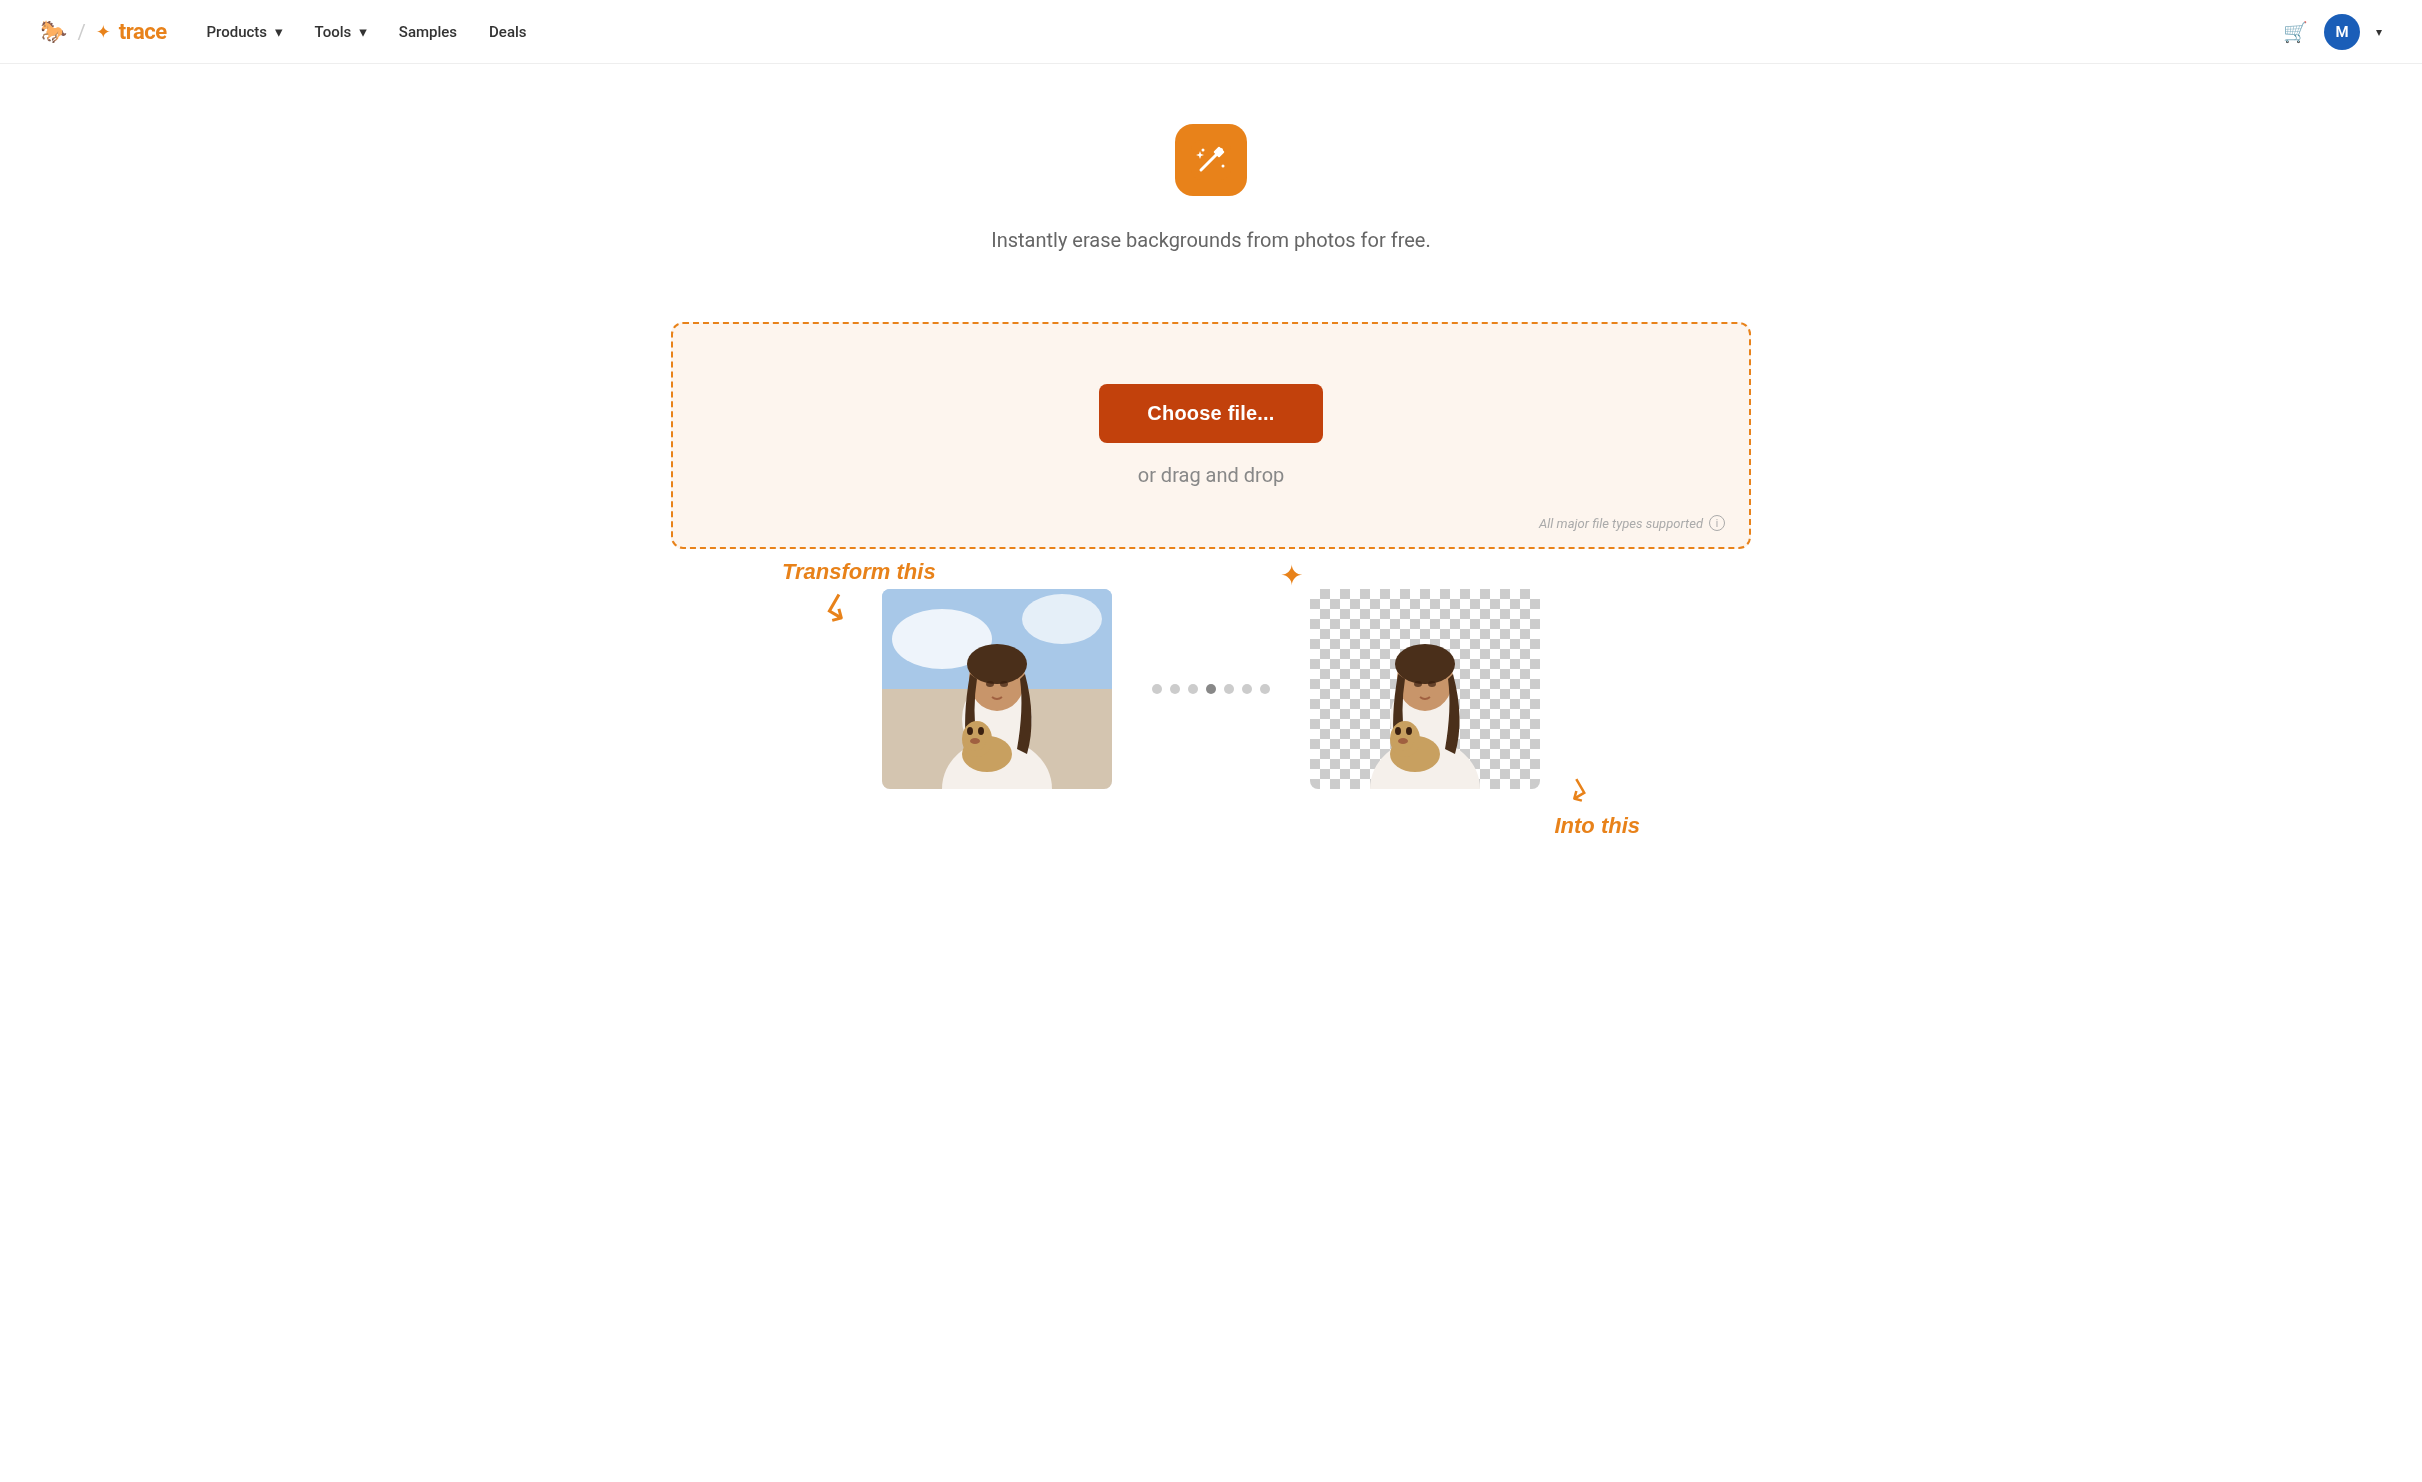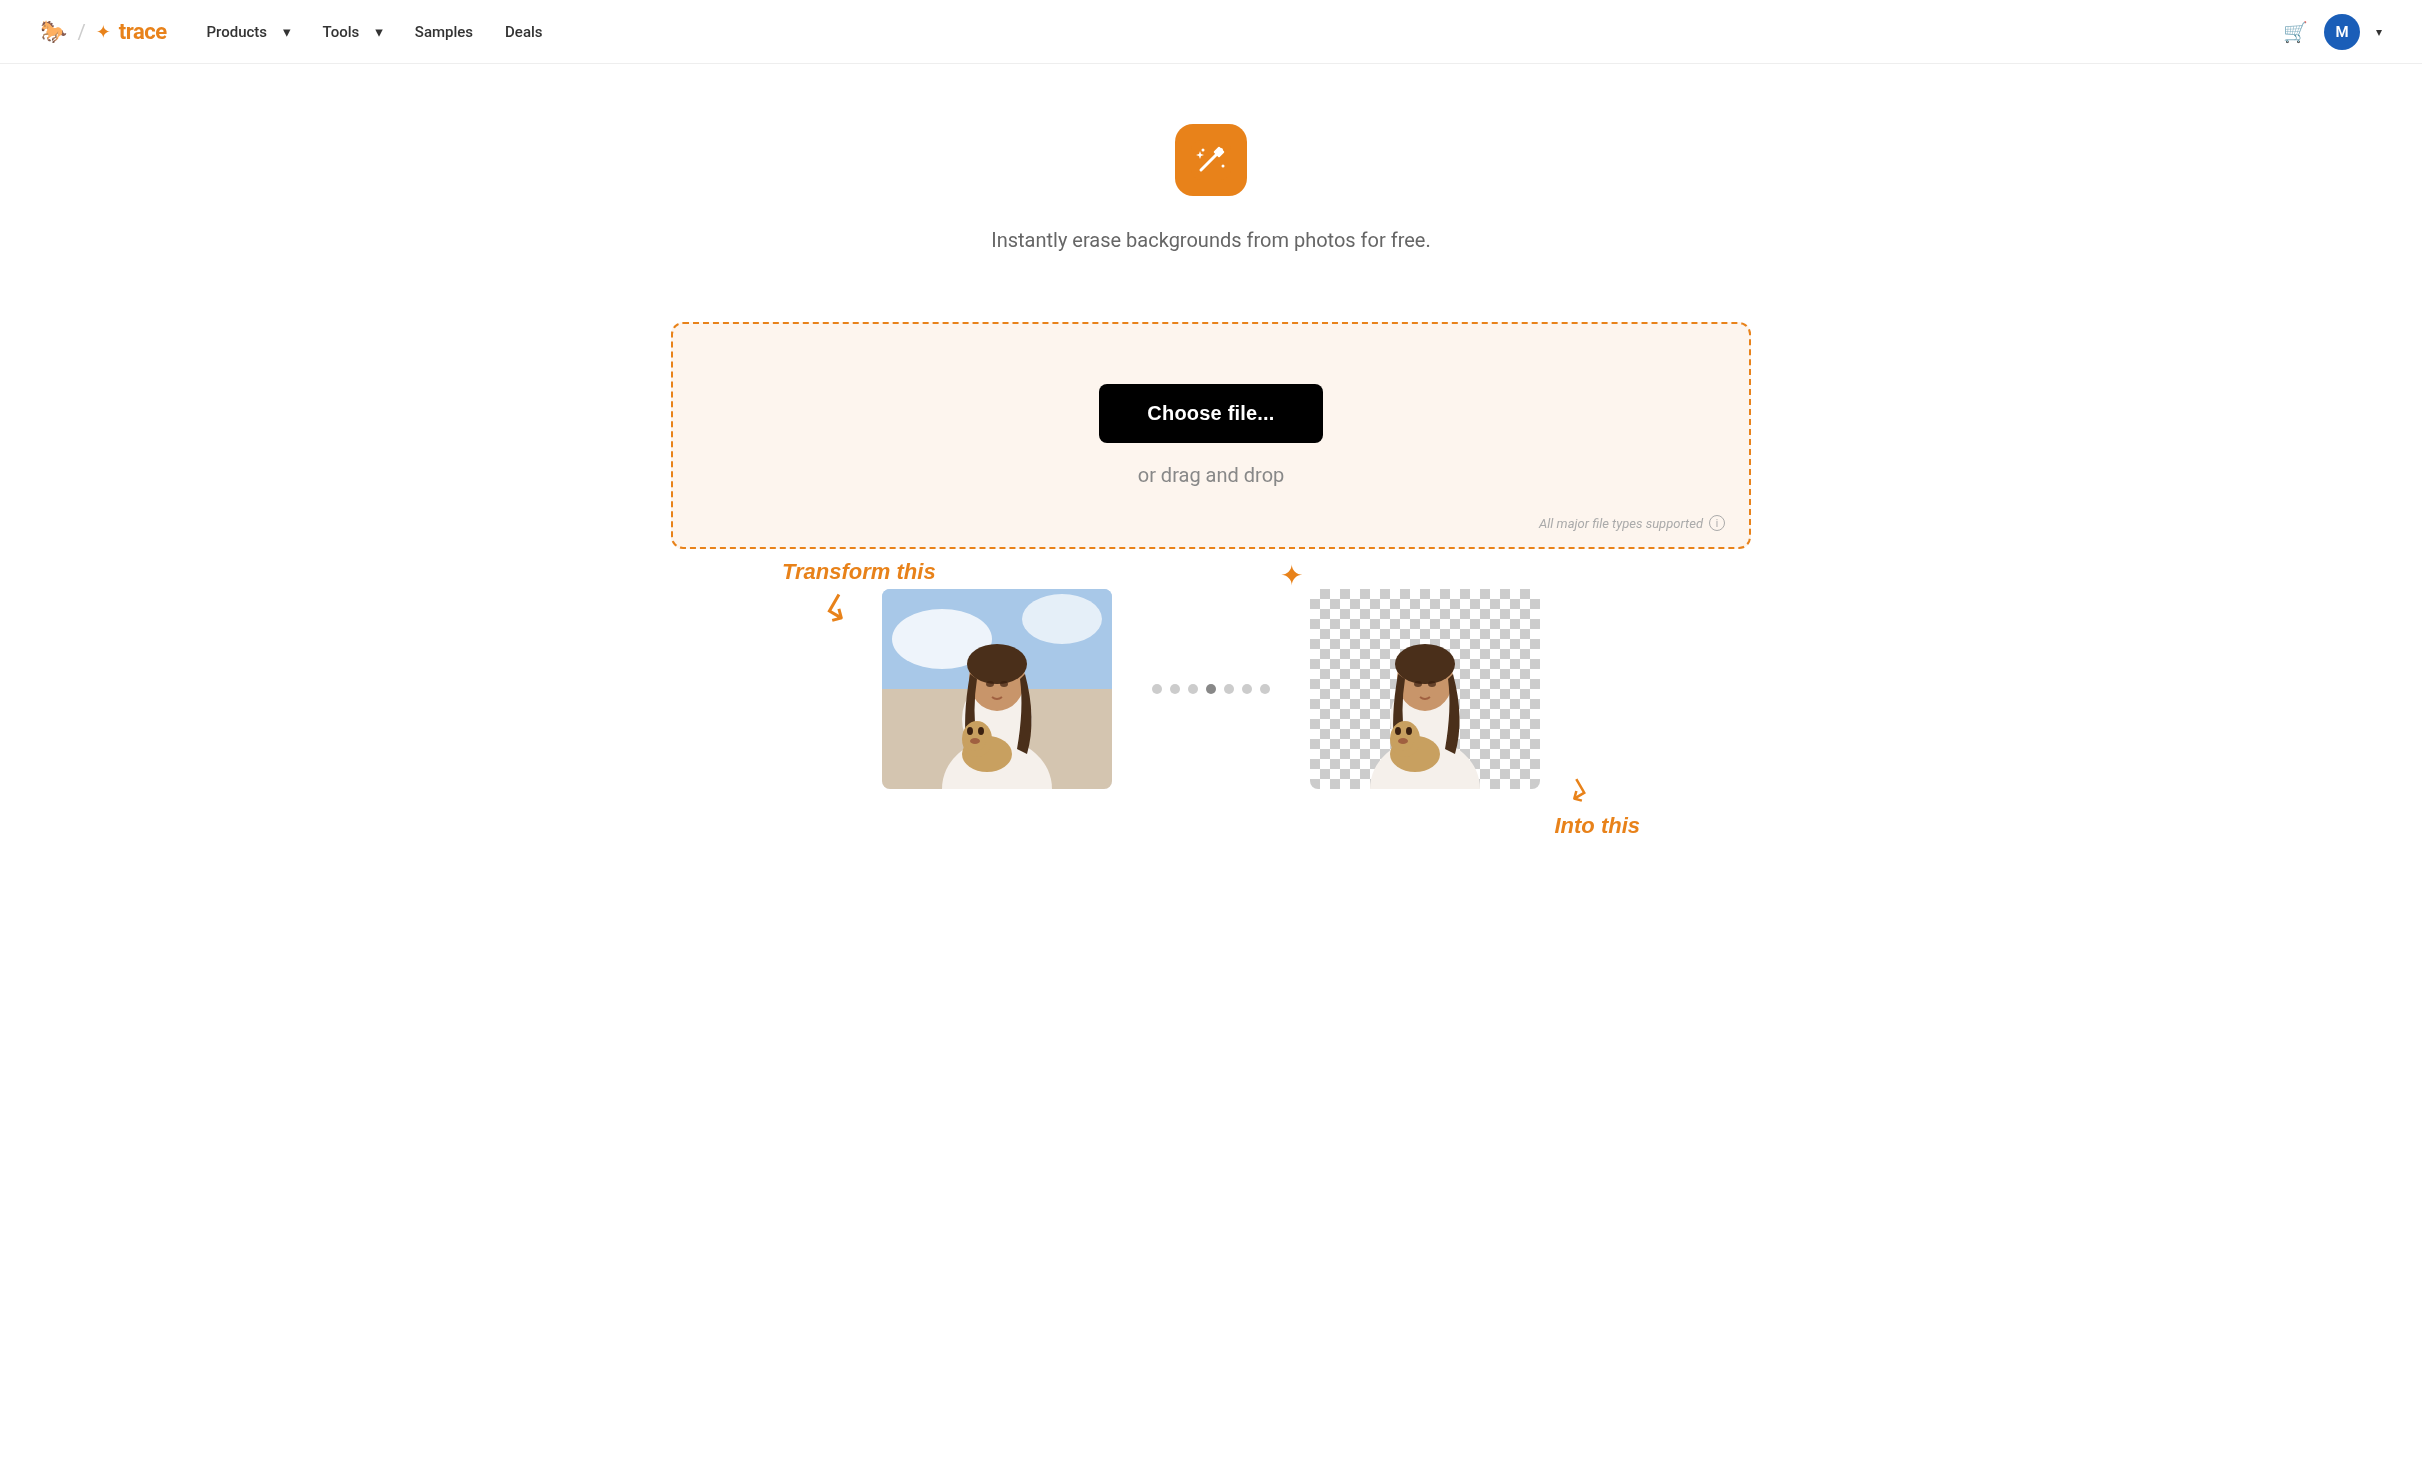--- a/index.html
+++ b/index.html
@@ -50,21 +50,21 @@
       list-style: none;
       flex: 1;
     }
     .nav-links a {
       text-decoration: none;
       color: #333;
       font-size: 15px;
       font-weight: 500;
       display: flex;
       align-items: center;
-      gap: 16px;
+      gap: 8px;
     }
     .nav-right {
       display: flex;
       align-items: center;
       gap: 16px;
     }
     .cart-icon {
       font-size: 20px;
       color: #333;
       cursor: pointer;
@@ -134,21 +134,21 @@
       border-radius: 12px;
       background: #fdf5ee;
       padding: 60px 40px;
       display: flex;
       flex-direction: column;
       align-items: center;
       gap: 20px;
       position: relative;
     }
     .choose-file-btn {
-      background: #000000;
+      background: #c2410c;
       color: #fff;
       border: none;
       border-radius: 8px;
       padding: 18px 48px;
       font-size: 20px;
       font-weight: 700;
       cursor: pointer;
       letter-spacing: 0.2px;
     }
     .drag-drop-text {

